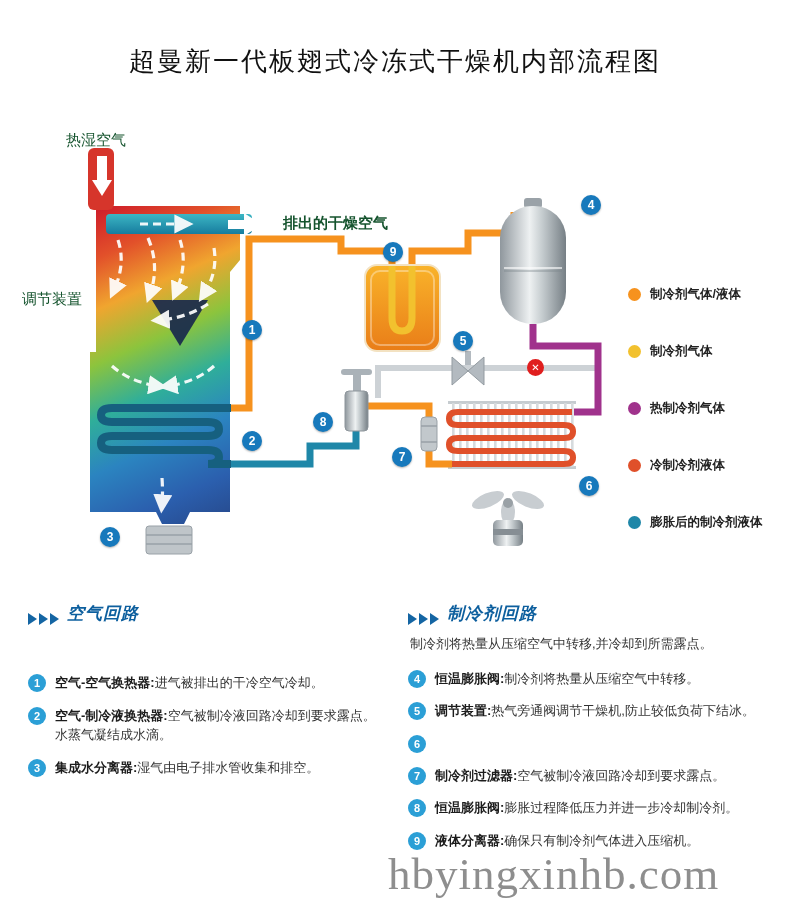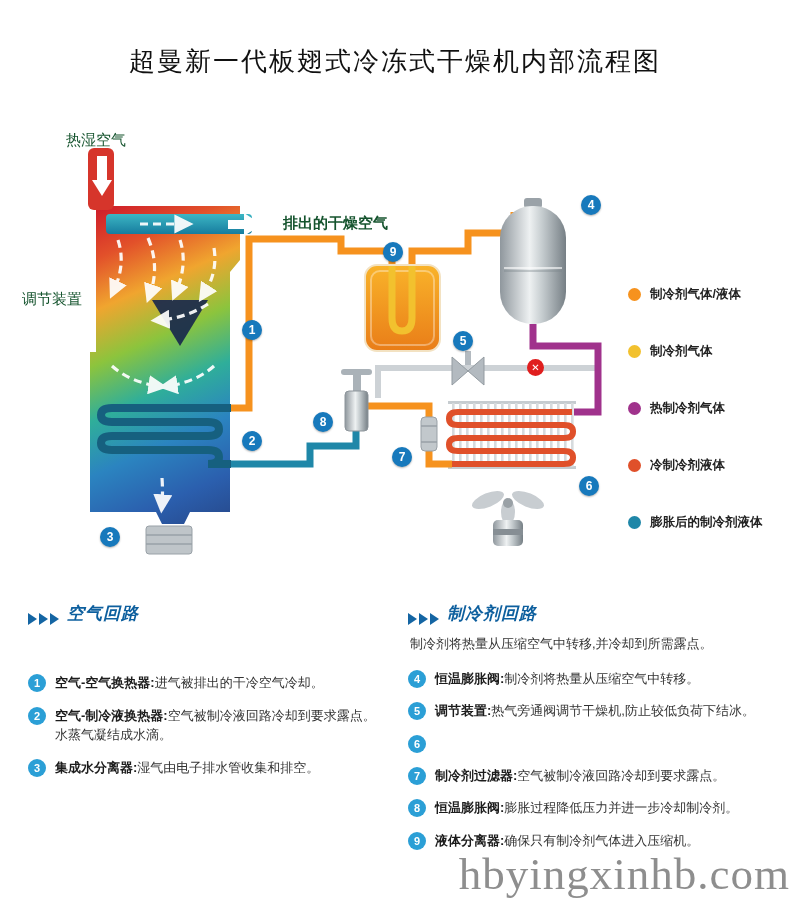--- a/index.html
+++ b/index.html
@@ -26,21 +26,21 @@
   .heading-text{font-size:17px;font-weight:bold;color:#0d5f9e;margin-left:6px;letter-spacing:1px;}
   .subtitle{font-size:13px;color:#333;line-height:1.5;margin:9px 0 15px 2px;}
   .items{margin-top:14px;}
   .items.pushed{margin-top:48px;}
   .item{display:flex;margin-bottom:13px;}
   .item .ibadge{width:18px;height:18px;border-radius:50%;background:#2b9fd6;color:#fff;
           font-size:11px;font-weight:bold;display:flex;align-items:center;justify-content:center;
           flex:0 0 18px;margin-right:9px;margin-top:1px;}
   .item-text{font-size:13px;color:#333;line-height:1.5;}
   .item-name{font-weight:bold;color:#1c1c1c;}
-  .watermark{left:388px;right:0;top:848px;text-align:right;font-size:45px;color:#8e8e8e;
+  .watermark{left:388px;right:0;top:848px;text-align:left;font-size:45px;color:#8e8e8e;
              font-family:"Liberation Serif","DejaVu Serif",serif;letter-spacing:1px;}
 </style>
 </head>
 <body>
 
 <div class="abs title">超曼新一代板翅式冷冻式干燥机内部流程图</div>
 
 <svg class="abs" style="left:0;top:120px" width="790" height="470" viewBox="0 120 790 470">
   <defs>
     <linearGradient id="hx" gradientUnits="userSpaceOnUse" x1="100" y1="210" x2="235" y2="515">

